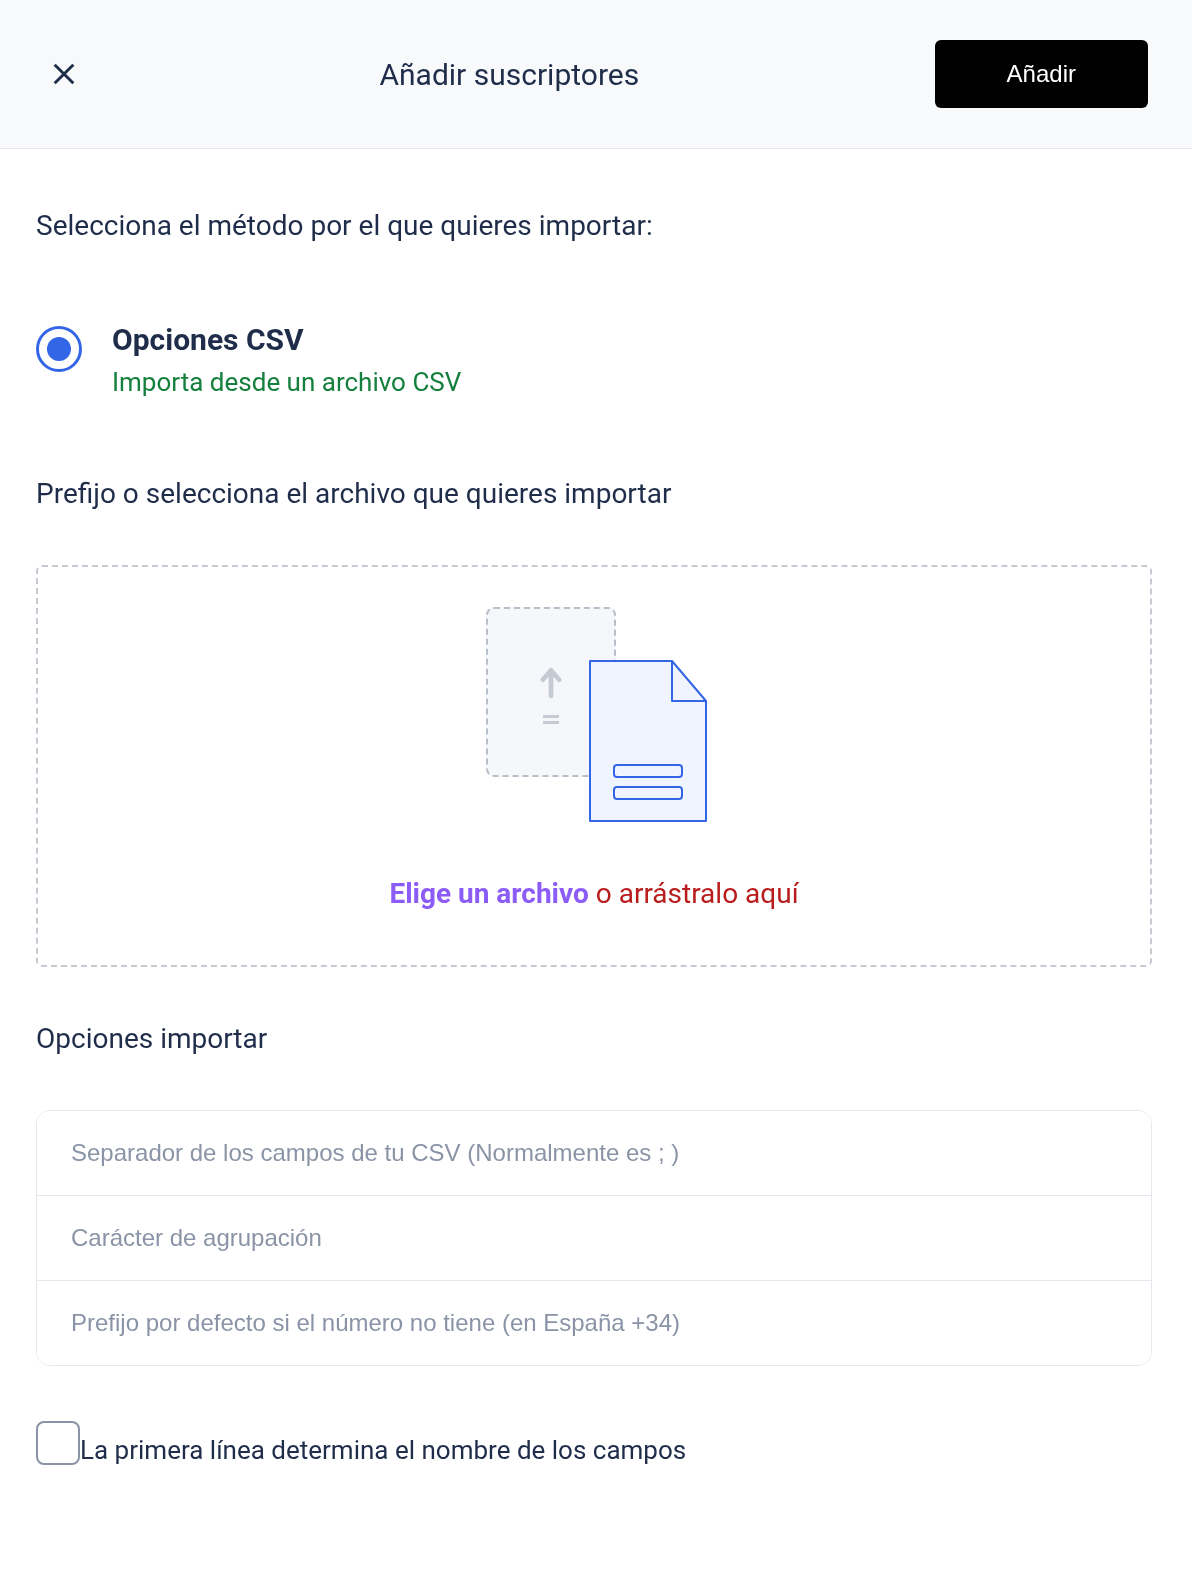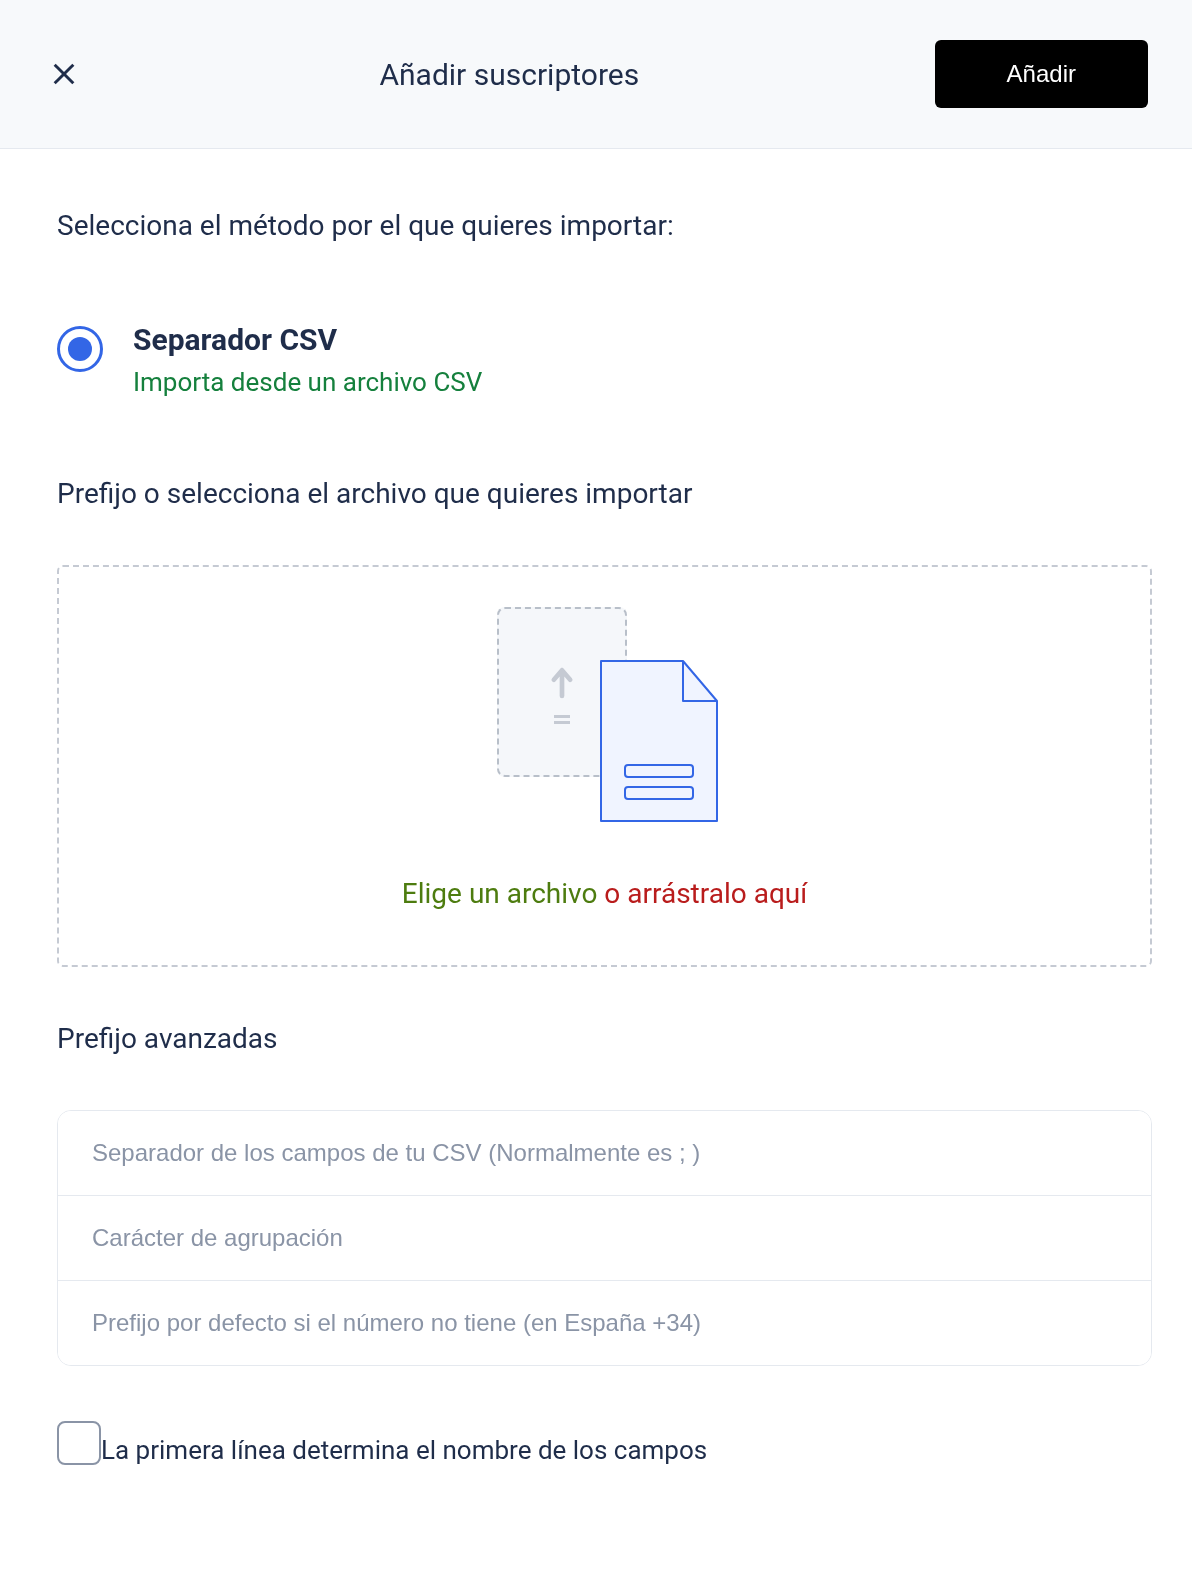--- a/index.html
+++ b/index.html
@@ -45,21 +45,21 @@
     .add-button {
       background: #000000;
       color: #ffffff;
       border: none;
       border-radius: 6px;
       padding: 20px 72px;
       font-size: 24px;
       cursor: pointer;
     }
     .content {
-      padding: 60px 40px 40px 57px;
+      padding: 60px 40px 40px 36px;
     }
     .section-label {
       font-size: 28px;
       color: #1f2d4a;
       margin-bottom: 80px;
     }
     .import-method {
       display: flex;
       align-items: flex-start;
       gap: 30px;
@@ -147,22 +147,22 @@
       position: absolute;
       left: 110px;
       top: 48px;
       width: 128px;
       height: 172px;
     }
     .dropzone-text {
       font-size: 28px;
     }
     .dropzone-text .strong {
-      color: #4d7c0f;
-      font-weight: 400;
+      color: #8b5cf6;
+      font-weight: 700;
     }
     .dropzone-text .muted {
       color: #b91c1c;
     }
     .advanced-label {
       font-size: 28px;
       color: #1f2d4a;
       margin-bottom: 55px;
     }
     .input-group {
@@ -220,21 +220,21 @@
 </div>
 
 <div class="content">
   <div class="section-label">Selecciona el método por el que quieres importar:</div>
 
   <div class="import-method">
     <div class="radio-outer">
       <div class="radio-inner"></div>
     </div>
     <div class="method-text">
-      <div class="method-title">Separador CSV</div>
+      <div class="method-title">Opciones CSV</div>
       <div class="method-desc">Importa desde un archivo CSV</div>
     </div>
   </div>
 
   <div class="upload-label">Prefijo o selecciona el archivo que quieres importar</div>
 
   <div class="dropzone">
     <div class="dropzone-icon">
       <div class="upload-placeholder">
         <svg viewBox="0 0 24 40" fill="none">
@@ -250,21 +250,21 @@
         <path d="M88 6 L88 46 L122 46" fill="none" stroke="#3366e6" stroke-width="2" stroke-linejoin="round"></path>
         <rect x="30" y="110" width="68" height="12" rx="3" fill="none" stroke="#3366e6" stroke-width="2"></rect>
         <rect x="30" y="132" width="68" height="12" rx="3" fill="none" stroke="#3366e6" stroke-width="2"></rect>
       </svg>
     </div>
     <div class="dropzone-text">
       <span class="strong">Elige un archivo</span><span class="muted"> o arrástralo aquí</span>
     </div>
   </div>
 
-  <div class="advanced-label">Prefijo avanzadas</div>
+  <div class="advanced-label">Opciones importar</div>
 
   <div class="input-group">
     <input type="text" class="text-input" placeholder="Separador de los campos de tu CSV (Normalmente es ; )" style="">
     <input type="text" class="text-input" placeholder="Carácter de agrupación" style="">
     <input type="text" class="text-input" placeholder="Prefijo por defecto si el número no tiene (en España +34)" style="">
   </div>
 
   <div class="checkbox-row">
     <div class="checkbox"></div>
     <div class="checkbox-label">La primera línea determina el nombre de los campos</div>

